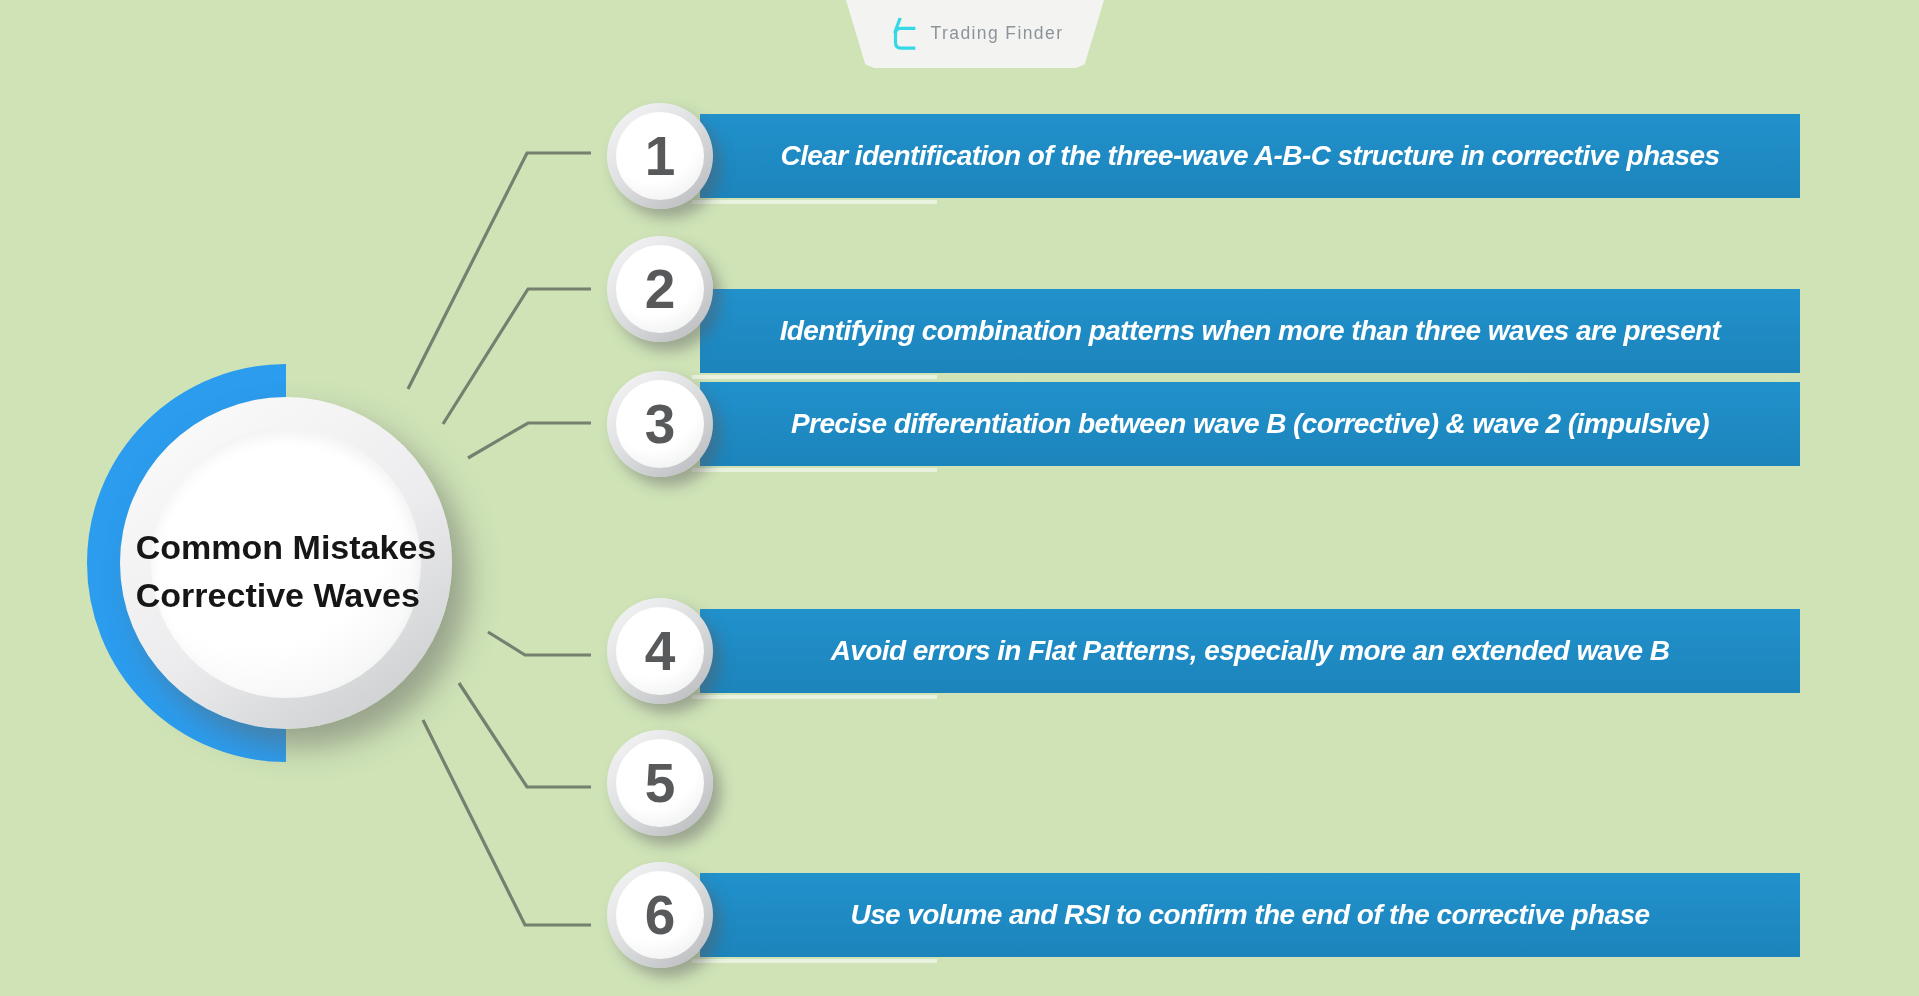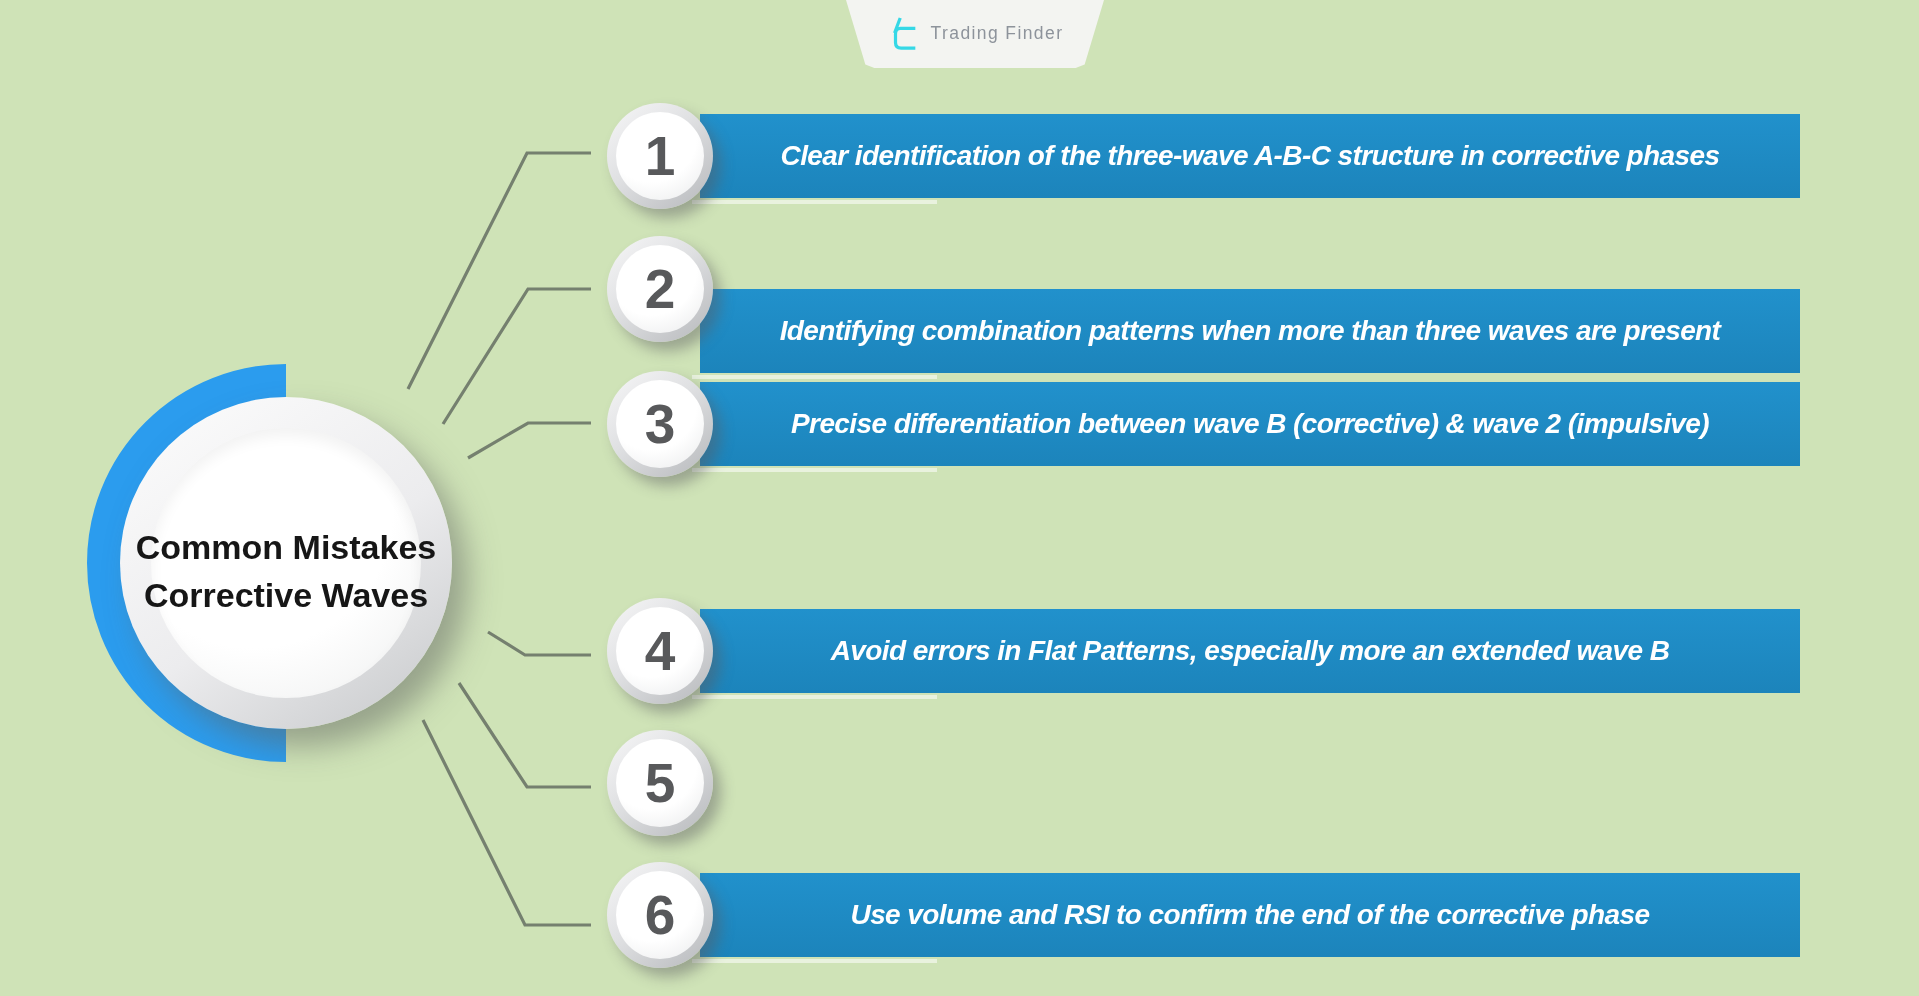--- a/index.html
+++ b/index.html
@@ -35,21 +35,21 @@
     box-shadow:16px 18px 30px rgba(95,100,95,0.5);
     display:flex;align-items:center;justify-content:center;
   }
   .center-inner{
     position:absolute;left:31px;top:31px;width:270px;height:270px;border-radius:50%;
     background:radial-gradient(circle at 38% 30%, #ffffff 55%, #edeeee 100%);
     box-shadow:inset 0 8px 14px rgba(0,0,0,0.05);
   }
   .center-title{
     position:relative;transform:translateY(8px);
-    text-align:center;color:#161616;font-size:34px;font-weight:700;line-height:48px;
+    color:#161616;font-size:34px;font-weight:700;line-height:48px;
   }
   
   .bar{
     position:absolute;left:700px;width:1100px;height:84px;
     background:linear-gradient(180deg,#2191cc 0%,#1c84bb 100%);
     display:flex;align-items:center;justify-content:center;
     padding:0 25px;box-sizing:border-box;
   }
   .bar::after{ 
     content:"";position:absolute;left:-8px;bottom:-6px;width:245px;height:4px;

